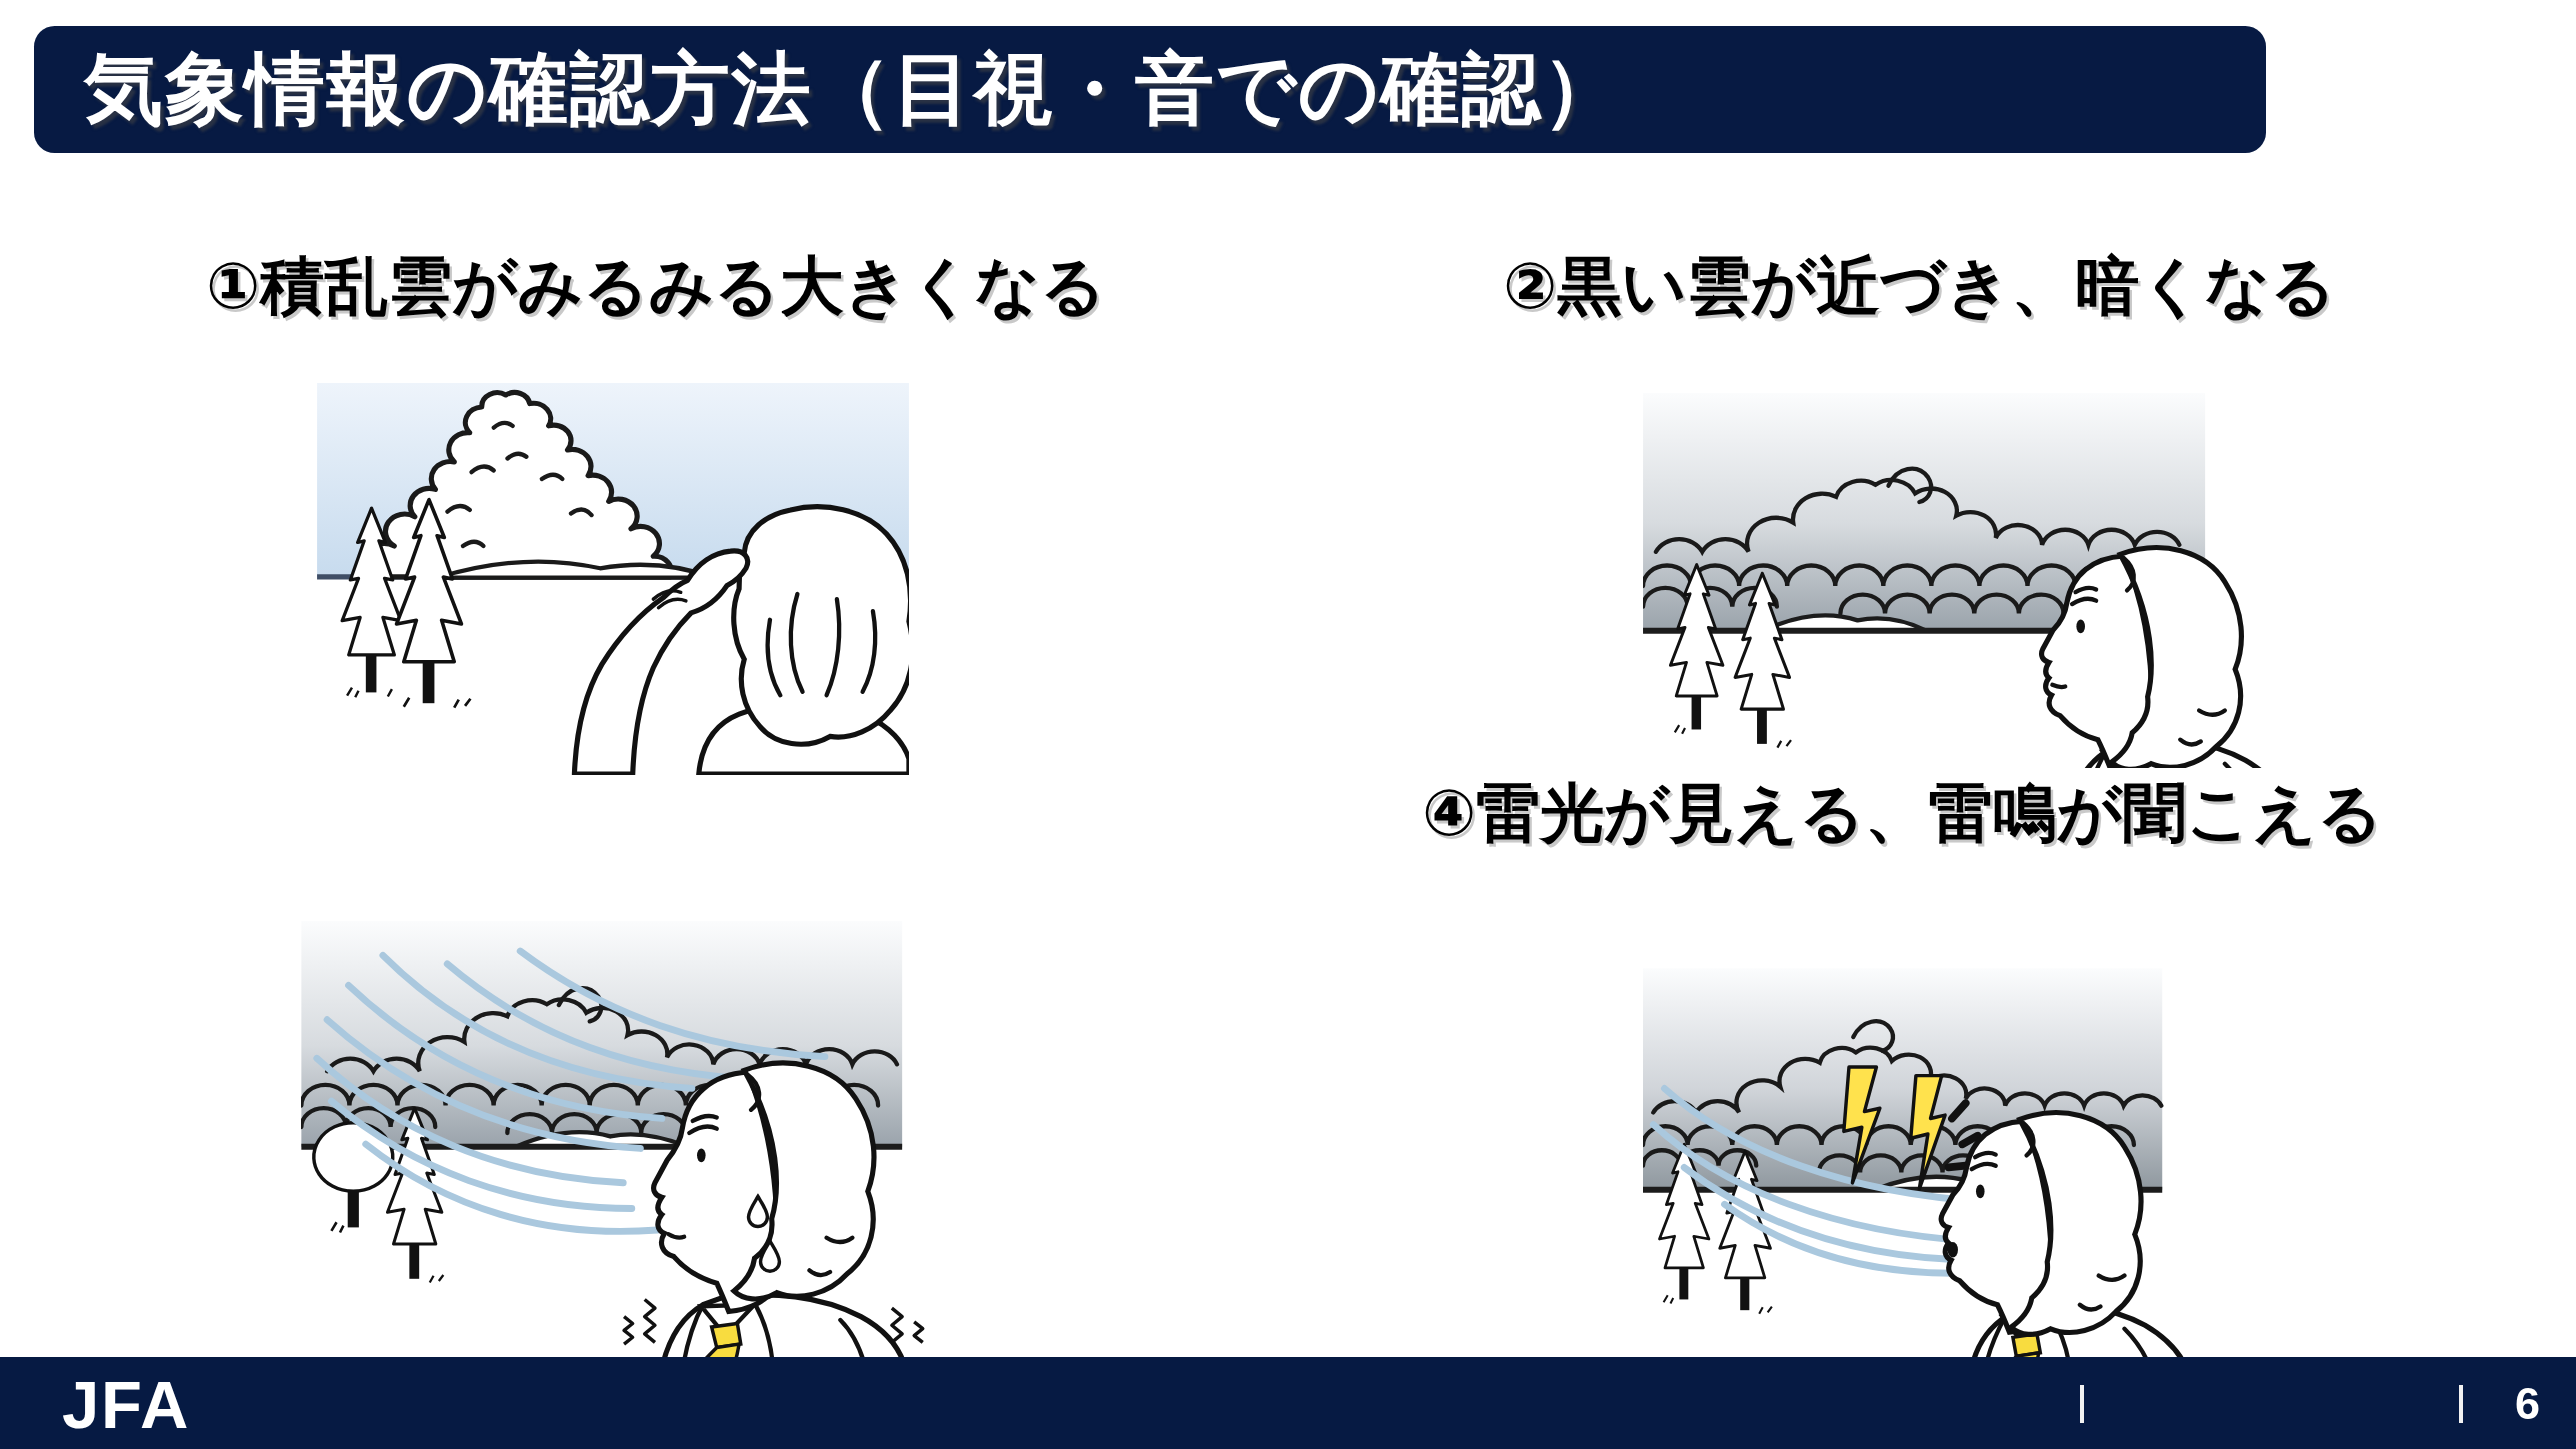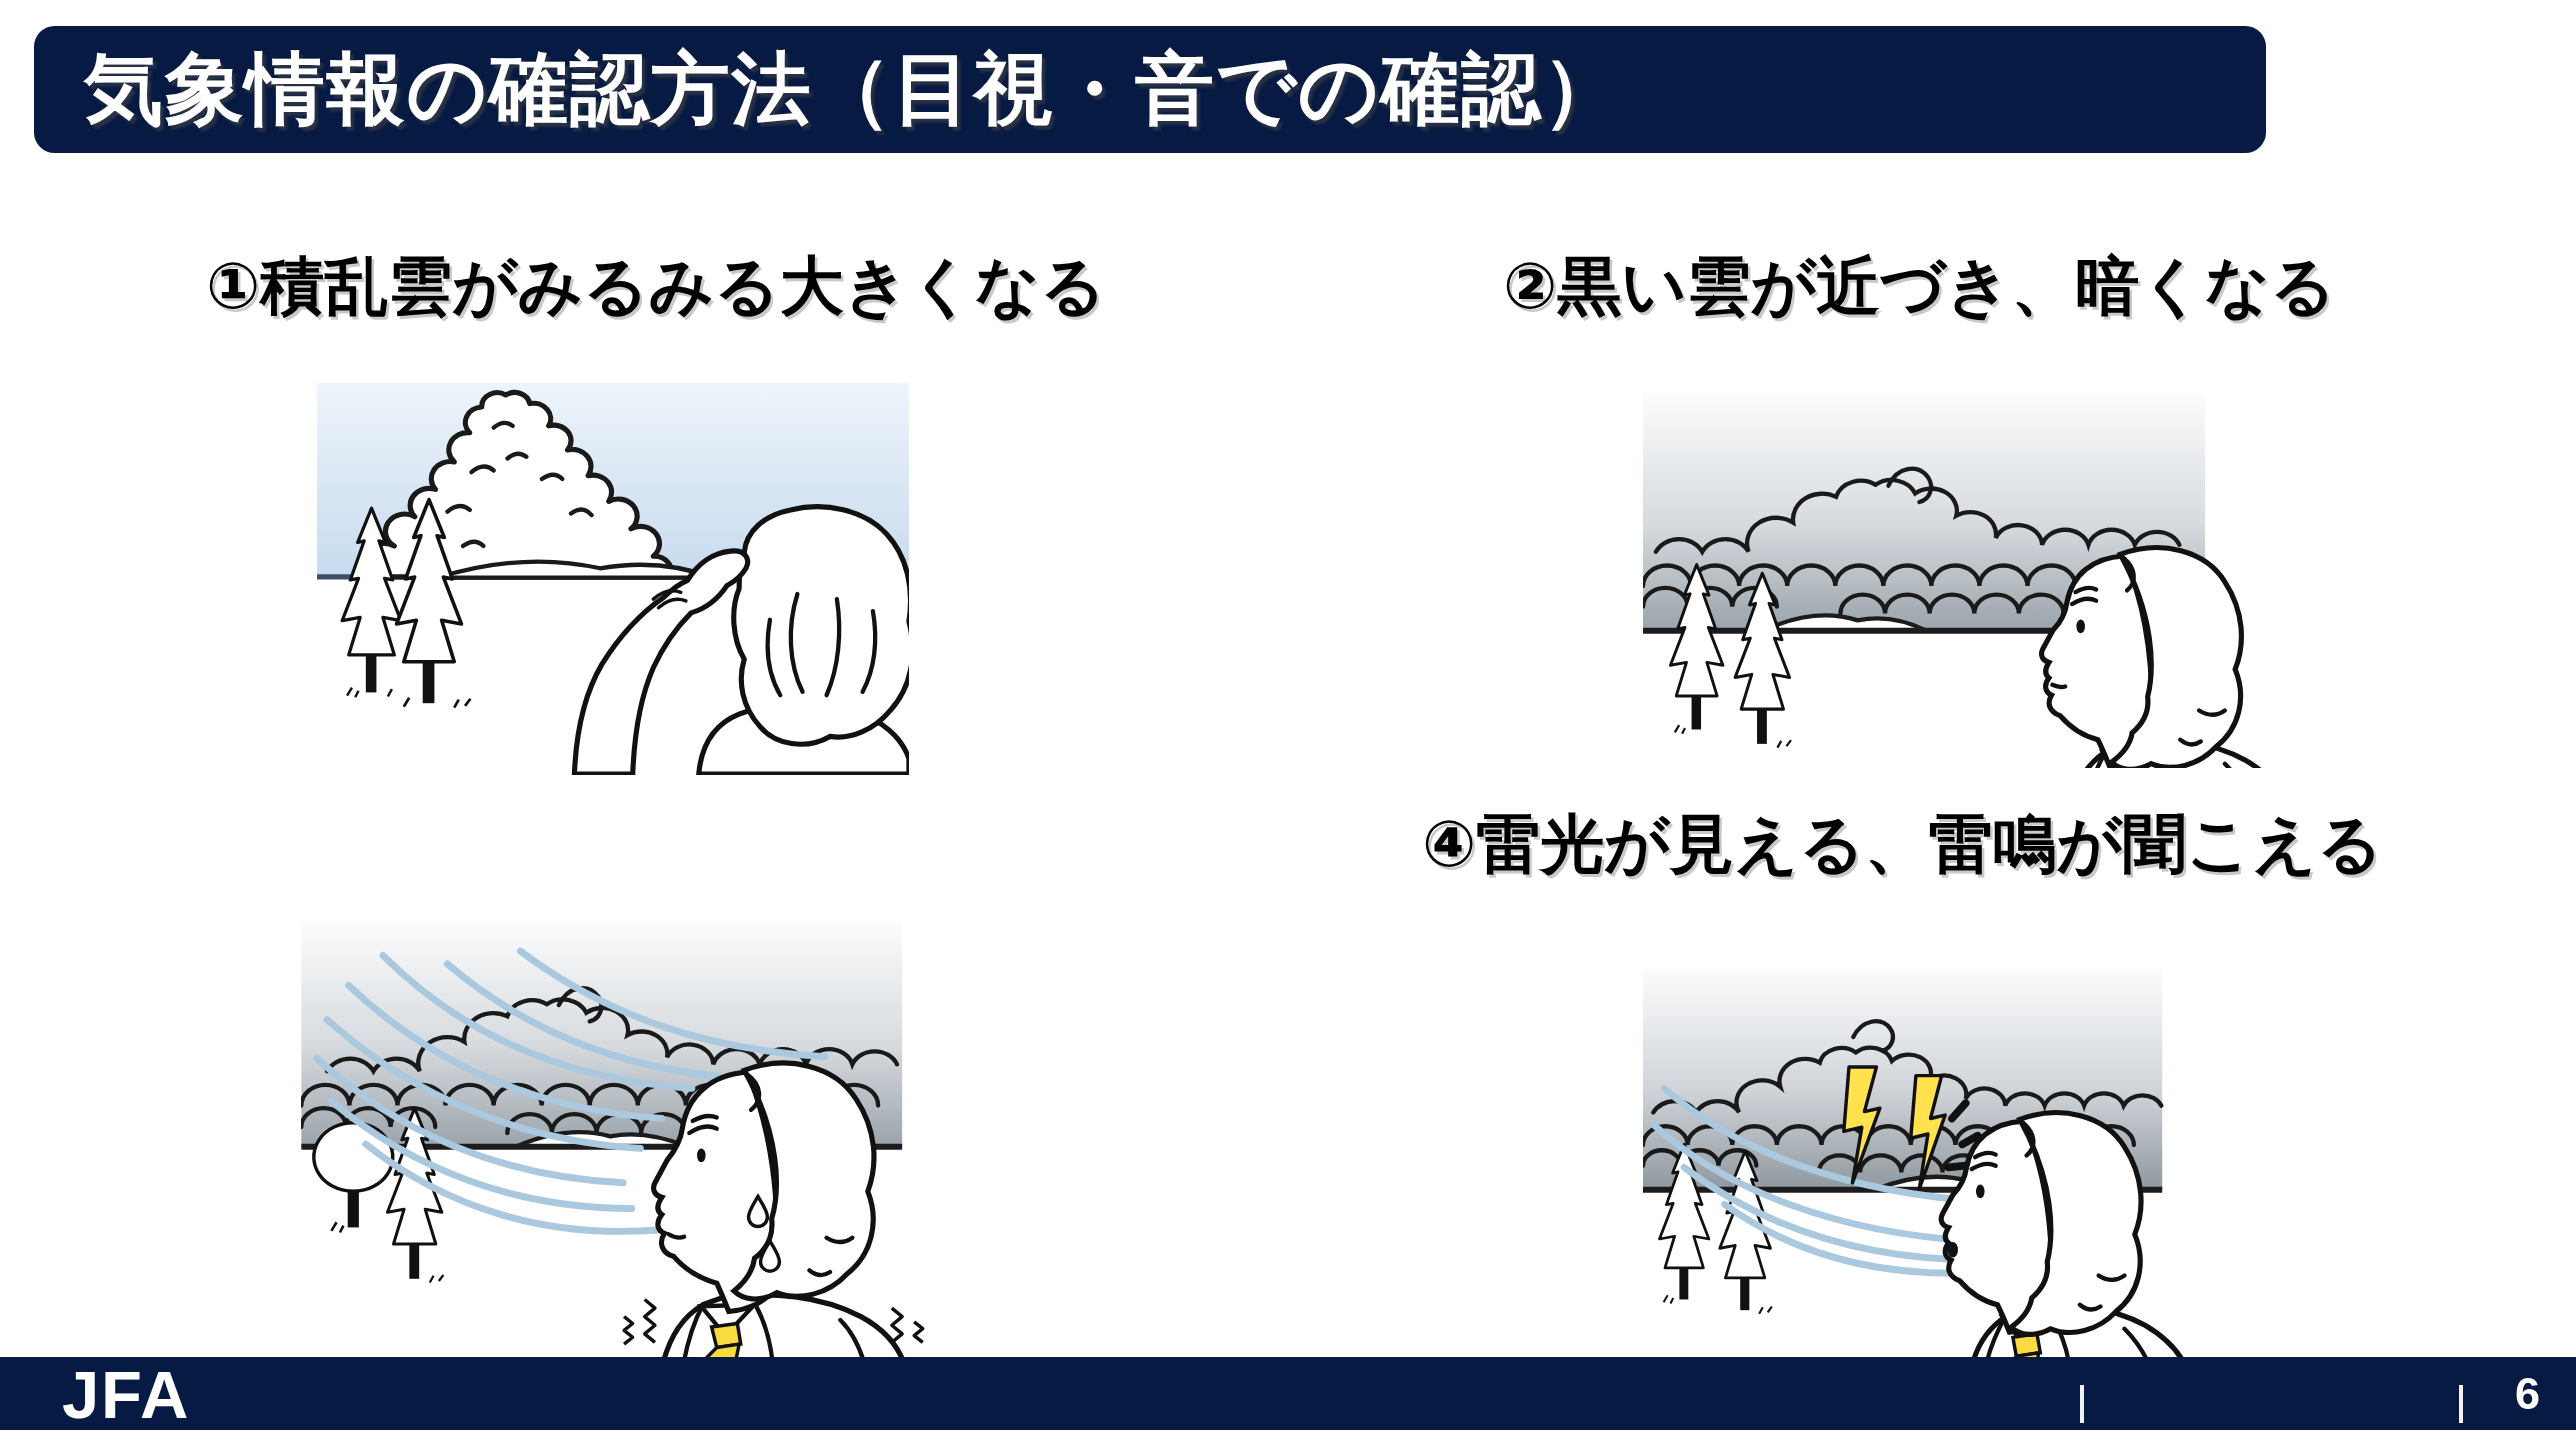--- a/index.html
+++ b/index.html
@@ -12,33 +12,33 @@
              box-sizing:border-box;padding-left:50px;}
   .title-bar h1{margin:0;color:#ffffff;font-size:79px;font-weight:900;letter-spacing:1.7px;
                 text-shadow:3.4px 4.3px 2.6px rgba(70,70,70,.55);white-space:nowrap;}
 
   
   .heading{position:absolute;margin:0;color:#000;font-size:64px;font-weight:900;
            line-height:1;white-space:nowrap;text-shadow:2.6px 3.4px 0 #c9c9c9;}
   .h-s1{left:206px;top:254px;}
   .h-s2{left:1503px;top:254px;}
   .h-s3{left:289px;top:816px;}
-  .h-s4{left:1422px;top:812px;}
+  .h-s4{left:1422px;top:781px;}
   .note{position:absolute;left:1518px;top:902px;margin:0;color:#e8150d;font-size:39px;
         font-weight:800;line-height:1;white-space:nowrap;text-shadow:1.7px 2.6px 0 #d9d9d9;}
 
   
   .illus{position:absolute;}
   #illus1{left:317px;top:383px;}
   #illus2{left:1643px;top:393px;}
   #illus3{left:301px;top:921px;}
   #illus4{left:1643px;top:968px;}
 
   
-  .footer{position:absolute;left:0;top:1357px;width:2576px;height:73px;background:#061a43;}
+  .footer{position:absolute;left:0;top:1357px;width:2576px;height:93px;background:#061a43;}
   .jfa{position:absolute;left:62px;top:50%;transform:translateY(-50%);
        color:#fff;font-size:67px;font-weight:900;letter-spacing:1.7px;}
   .sep{position:absolute;top:27.5px;width:4.3px;height:38px;background:#f2f2f2;}
   .sep-1{left:2080px;}
   .sep-2{left:2459px;}
   .page-num{position:absolute;right:36px;top:50%;transform:translateY(-50%);
             color:#fff;font-size:45px;font-weight:700;}
 </style>
 </head>
 <body>

